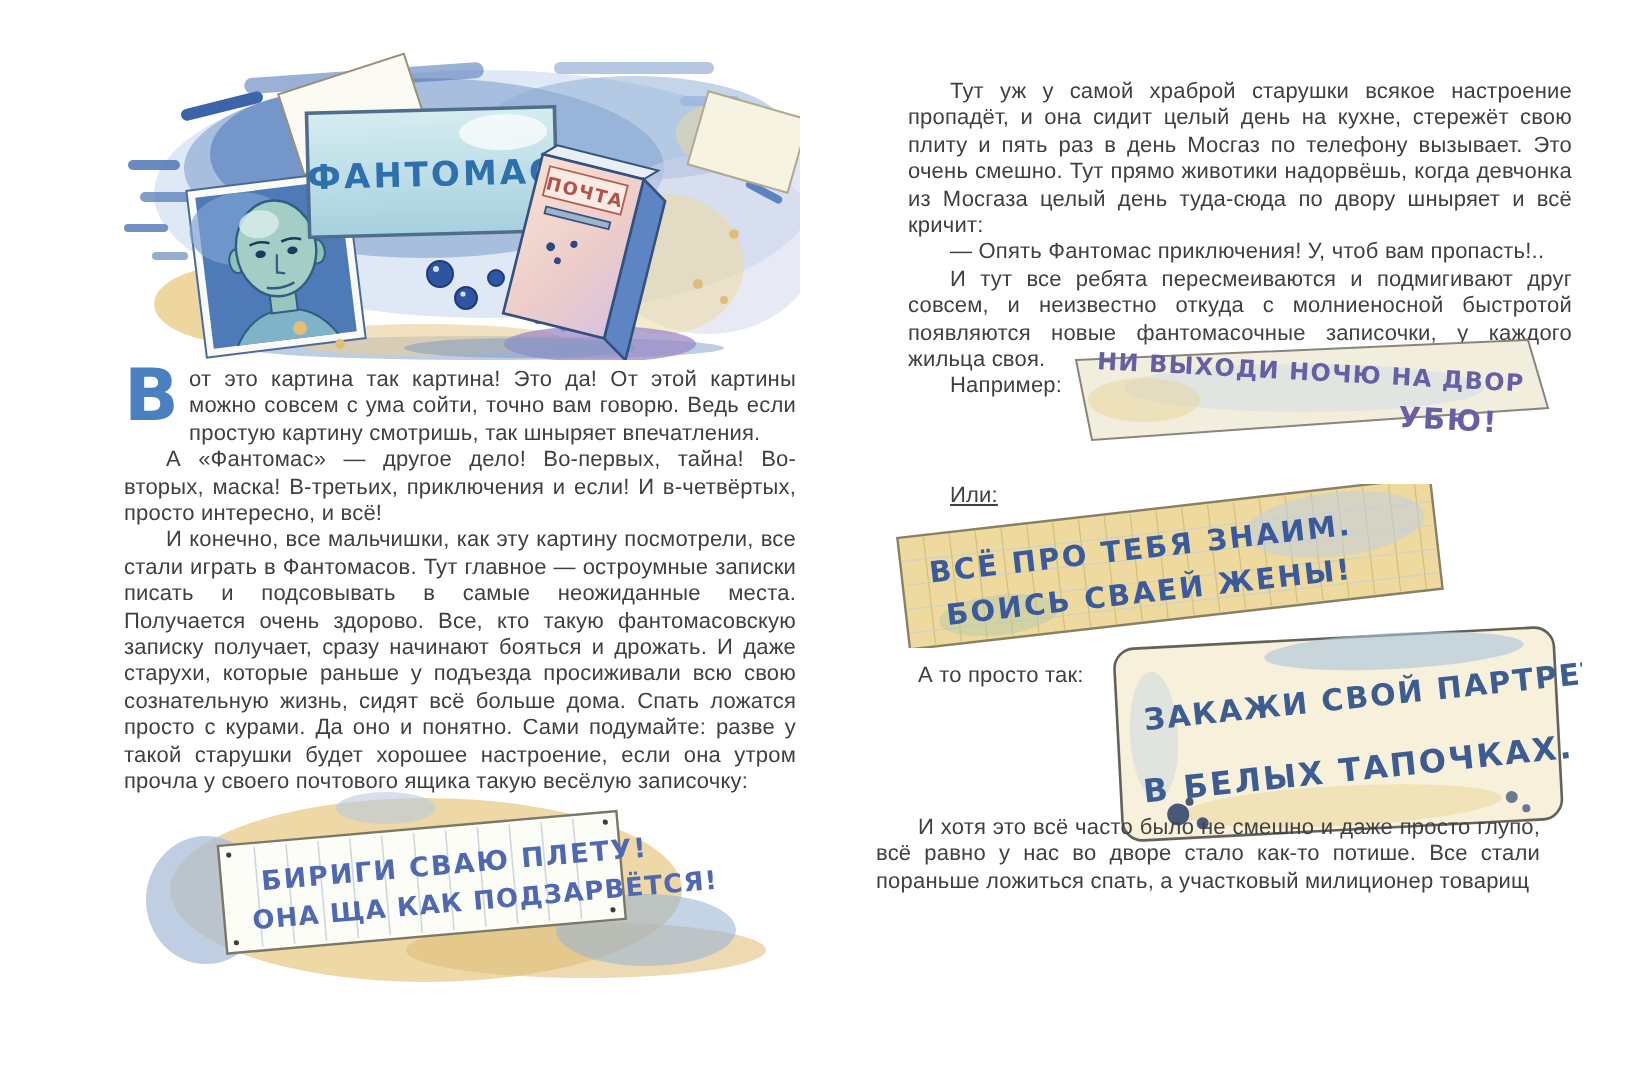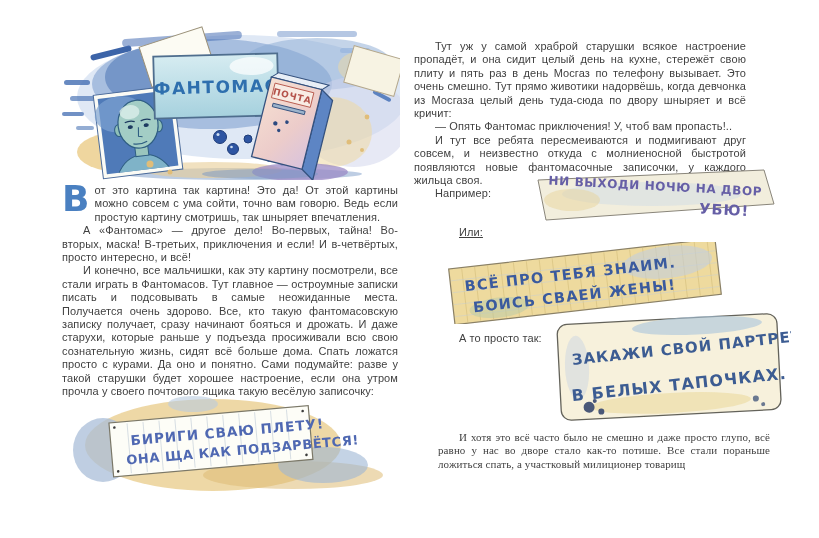--- a/index.html
+++ b/index.html
@@ -176,40 +176,40 @@
             <circle cx="232" cy="29" r="1.3"></circle>
           <circle cx="43" cy="73" r="1.3"></circle>
             <circle cx="232" cy="73" r="1.3"></circle>
         </g>
         <text class="hand" x="58" y="48" font-size="13.5" font-weight="bold" letter-spacing="1" fill="#4f68b2">БИРИГИ СВАЮ ПЛЕТУ!</text>
         <text class="hand" x="52" y="67" font-size="13" font-weight="bold" letter-spacing="0.6" fill="#4f68b2">ОНА ЩА КАК ПОДЗАРВЁТСЯ!</text>
       </g>
     </svg>
   </div>
 
-  <div class="body-text" style="left:414px; top:40px; width:332px;">
+  <div class="body-text" style="left:454px; top:40px; width:332px;">
     <p class="indent">Тут уж у самой храброй старушки всякое настроение пропадёт, и она сидит целый день на кухне, стережёт свою плиту и пять раз в день Мосгаз по телефону вызывает. Это очень смешно. Тут прямо животики надорвёшь, когда девчонка из Мосгаза целый день туда-сюда по двору шныряет и всё кричит:</p>
     <p class="indent">— Опять Фантомас приключения! У, чтоб вам пропасть!..</p>
     <p class="indent">И тут все ребята пересмеиваются и подмигивают друг совсем, и неизвестно откуда с молниеносной быстротой появляются новые фантомасочные записочки, у каждого жильца своя.</p>
     <p class="indent">Например:</p>
   </div>
 
   <div class="abs" style="left:532px; top:166px; width:248px; height:58px;">
     <svg width="248" height="58" viewBox="0 0 248 58">
       <polygon points="6,14 232,4 242,38 14,54" fill="#f2eedd" stroke="#89857a" stroke-width="1"></polygon>
       <ellipse cx="120" cy="28" rx="90" ry="12" fill="#ccdae6" opacity="0.45"></ellipse>
       <ellipse cx="40" cy="34" rx="28" ry="11" fill="#e8d49c" opacity="0.5"></ellipse>
       <g transform="rotate(3 120 28)">
         <text class="hand" x="16" y="24" font-size="12" font-weight="bold" letter-spacing="0.6" fill="#665fa6">НИ ВЫХОДИ НОЧЮ НА ДВОР</text>
         <text class="hand" x="168" y="45" font-size="14.5" font-weight="bold" letter-spacing="1" fill="#665fa6">УБЮ!</text>
       </g>
     </svg>
   </div>
 
-  <p class="label-line indent" style="left:438px; top:226px; width:332px; margin:0;text-decoration:underline;">Или:</p>
+  <p class="label-line indent" style="left:438px; top:226px; width:332px; margin:16px;text-decoration:underline;">Или:</p>
 
   <div class="abs" style="left:437px; top:242px; width:298px; height:82px;">
     <svg width="298" height="82" viewBox="0 0 298 82">
       <g transform="rotate(-6.5 145 40)">
         <rect x="14" y="12" width="268" height="56" fill="#eeda9e" stroke="#8a8066" stroke-width="1.2"></rect>
         <g stroke="#cdb873" stroke-width="0.6" opacity="0.8">
           <line x1="27" y1="13" x2="27" y2="67"></line>
             <line x1="40" y1="13" x2="40" y2="67"></line>
           <line x1="53" y1="13" x2="53" y2="67"></line>
             <line x1="66" y1="13" x2="66" y2="67"></line>
@@ -259,17 +259,17 @@
         <circle cx="205" cy="100" r="3" fill="#6a7890"></circle>
         <circle cx="212" cy="106" r="2" fill="#6a7890"></circle>
       </g>
       <g transform="rotate(-6 120 62)">
         <text class="hand" x="24" y="52" font-size="15" font-weight="bold" letter-spacing="1" fill="#3c5c92">ЗАКАЖИ СВОЙ ПАРТРЕТ!</text>
         <text class="hand" x="20" y="88" font-size="16" font-weight="bold" letter-spacing="1.2" fill="#3c5c92">В БЕЛЫХ ТАПОЧКАХ.</text>
       </g>
     </svg>
   </div>
 
-  <div class="body-text" style="left:438px; top:431px; width:332px;font-family:Liberation Serif, serif;">
+  <div class="body-text" style="left:438px; top:408px; width:332px;">
     <p class="indent">И хотя это всё часто было не смешно и даже просто глупо, всё равно у нас во дворе стало как-то потише. Все стали пораньше ложиться спать, а участковый милиционер товарищ</p>
   </div>
 
 </div>
 
 </body></html>

